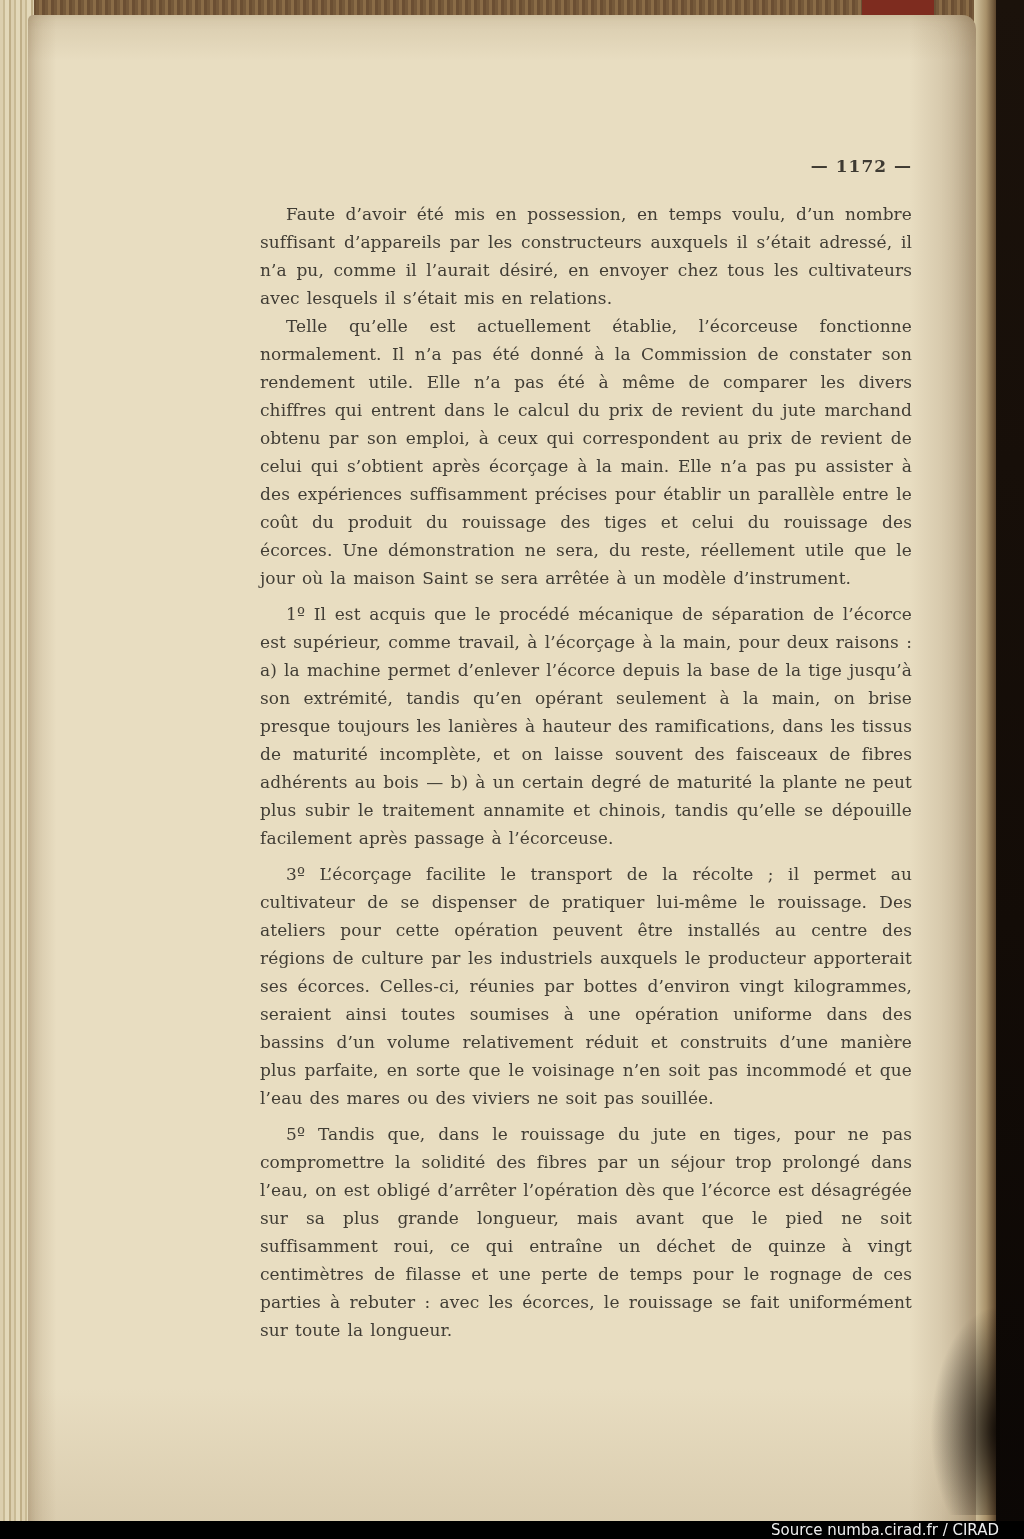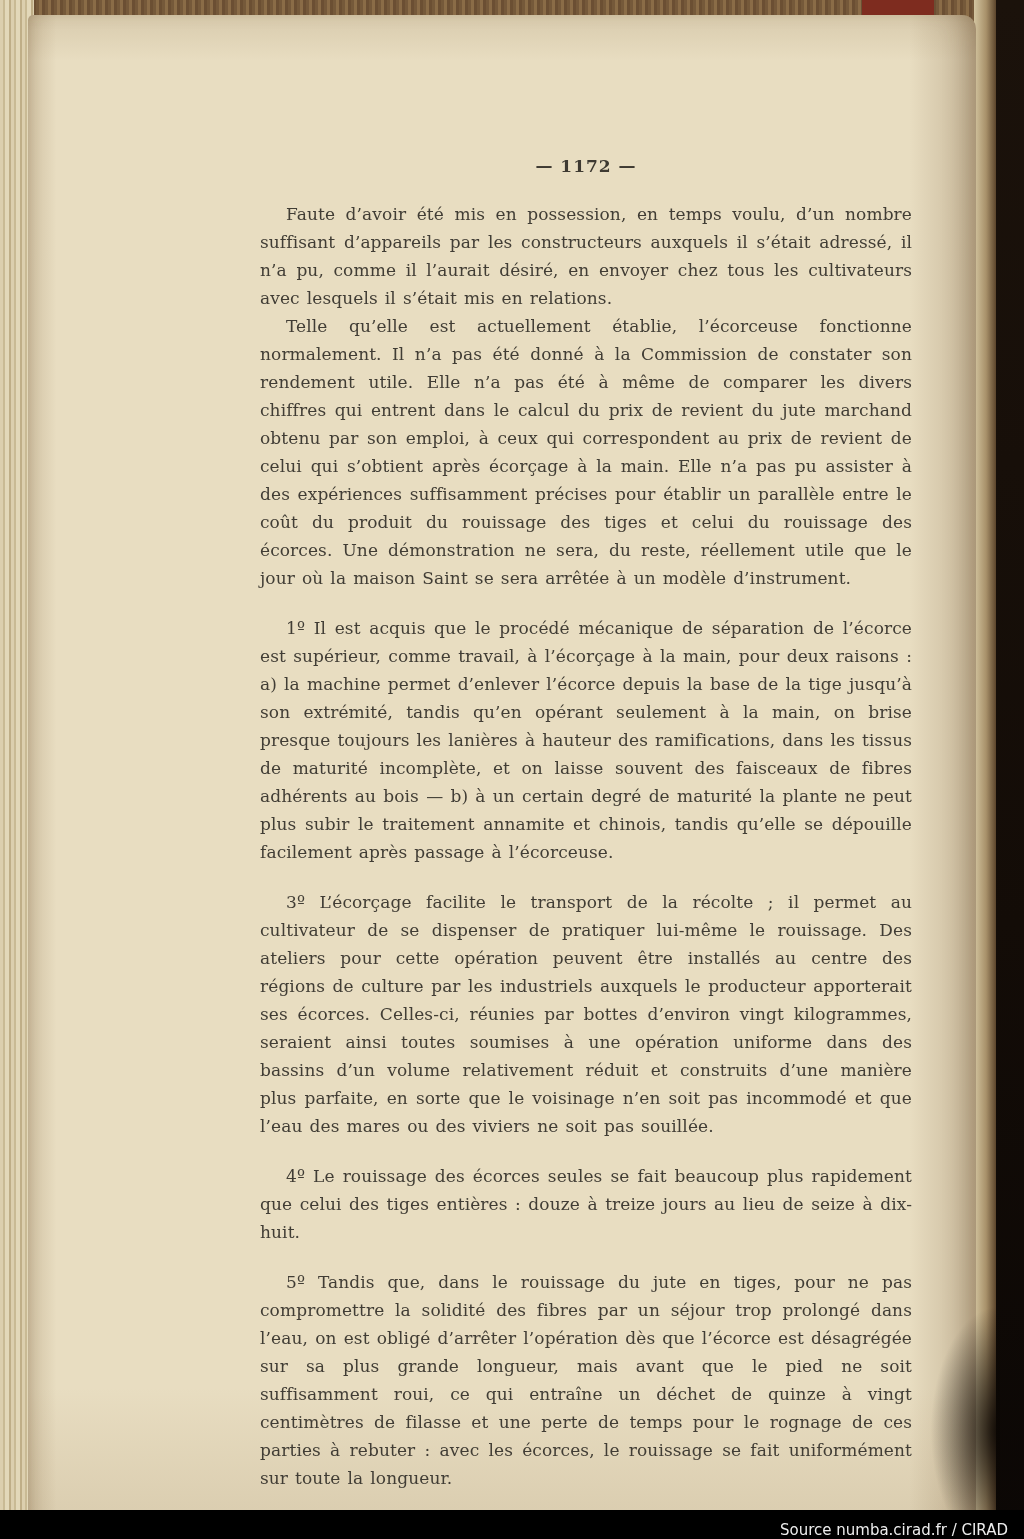--- a/index.html
+++ b/index.html
@@ -78,21 +78,21 @@
     border-radius: 5px 14px 0 0;
     box-shadow:
       inset -20px 0 26px -14px rgba(92,64,32,0.38),
       inset 8px 0 14px -8px rgba(92,64,32,0.25);
   }
 
   .page-number {
     margin-top: 141px;
     margin-left: 232px;
     width: 652px;
-    text-align: center;
+    text-align: right;
     font-size: 17px;
     font-weight: bold;
     letter-spacing: 1px;
     color: #3e3a32;
   }
 
   .text-column {
     margin-top: 24px;
     margin-left: 232px;
     width: 652px;
@@ -101,34 +101,34 @@
     text-align: justify;
     color: #413d35;
     letter-spacing: 0.1px;
     word-spacing: 1.5px;
   }
   .para {
     margin: 0;
     text-indent: 26px;
   }
   .para.item {
-    margin-top: 22px;
+    margin-top: 8px;
   }
 
   
   .footer-bar {
     position: absolute;
     left: 0; right: 0; bottom: 0;
-    height: 29px;
+    height: 18px;
     background: #000000;
     z-index: 10;
     display: flex;
     align-items: flex-end;
     justify-content: flex-end;
-    padding-right: 16px;
+    padding-right: 25px;
     box-sizing: border-box;
   }
   .footer-bar span {
     font-family: "DejaVu Sans", "Liberation Sans", sans-serif;
     font-size: 15px;
     color: #ededed;
   }
 </style>
 </head>
 <body>
@@ -139,21 +139,20 @@
 <div class="right-page-stack"></div>
 <div class="right-dark-edge"></div>
 
 <div class="paper">
   <div class="page-number">— 1172 —</div>
   <div class="text-column">
     <p class="para">Faute d’avoir été mis en possession, en temps voulu, d’un nombre suffisant d’appareils par les constructeurs auxquels il s’était adressé, il n’a pu, comme il l’aurait désiré, en envoyer chez tous les cultivateurs avec lesquels il s’était mis en relations.</p>
     <p class="para">Telle qu’elle est actuellement établie, l’écorceuse fonctionne normalement. Il n’a pas été donné à la Commission de constater son rendement utile. Elle n’a pas été à même de comparer les divers chiffres qui entrent dans le calcul du prix de revient du jute marchand obtenu par son emploi, à ceux qui correspondent au prix de revient de celui qui s’obtient après écorçage à la main. Elle n’a pas pu assister à des expériences suffisamment précises pour établir un parallèle entre le coût du produit du rouissage des tiges et celui du rouissage des écorces. Une démonstration ne sera, du reste, réellement utile que le jour où la maison Saint se sera arrêtée à un modèle d’instrument.</p>
     <p class="para item">1º Il est acquis que le procédé mécanique de séparation de l’écorce est supérieur, comme travail, à l’écorçage à la main, pour deux raisons : a) la machine permet d’enlever l’écorce depuis la base de la tige jusqu’à son extrémité, tandis qu’en opérant seulement à la main, on brise presque toujours les lanières à hauteur des ramifications, dans les tissus de maturité incomplète, et on laisse souvent des faisceaux de fibres adhérents au bois — b) à un certain degré de maturité la plante ne peut plus subir le traitement annamite et chinois, tandis qu’elle se dépouille facilement après passage à l’écorceuse.</p>
     <p class="para item">3º L’écorçage facilite le transport de la récolte ; il permet au cultivateur de se dispenser de pratiquer lui-même le rouissage. Des ateliers pour cette opération peuvent être installés au centre des régions de culture par les industriels auxquels le producteur apporterait ses écorces. Celles-ci, réunies par bottes d’environ vingt kilogrammes, seraient ainsi toutes soumises à une opération uniforme dans des bassins d’un volume relativement réduit et construits d’une manière plus parfaite, en sorte que le voisinage n’en soit pas incommodé et que l’eau des mares ou des viviers ne soit pas souillée.</p>
-    <p class="para item">4º Le rouissage des écorces seules se fait beaucoup plus rapidement que celui des tiges entières : douze à treize jours au lieu de seize à dix-huit.</p>
     <p class="para item">5º Tandis que, dans le rouissage du jute en tiges, pour ne pas compromettre la solidité des fibres par un séjour trop prolongé dans l’eau, on est obligé d’arrêter l’opération dès que l’écorce est désagrégée sur sa plus grande longueur, mais avant que le pied ne soit suffisamment roui, ce qui entraîne un déchet de quinze à vingt centimètres de filasse et une perte de temps pour le rognage de ces parties à rebuter : avec les écorces, le rouissage se fait uniformément sur toute la longueur.</p>
   </div>
 </div>
 
 <div class="bottom-right-shadow"></div>
 
 <div class="footer-bar">
   <span>Source numba.cirad.fr / CIRAD</span>
 </div>
 

